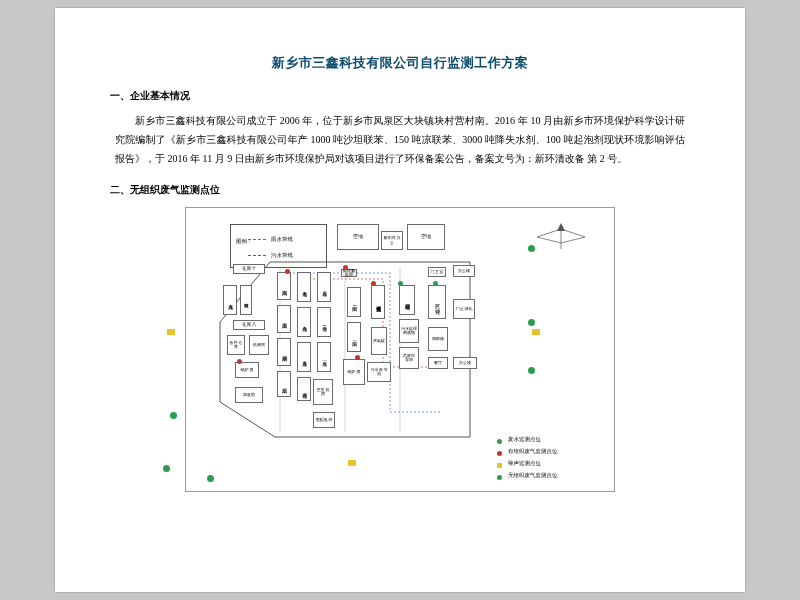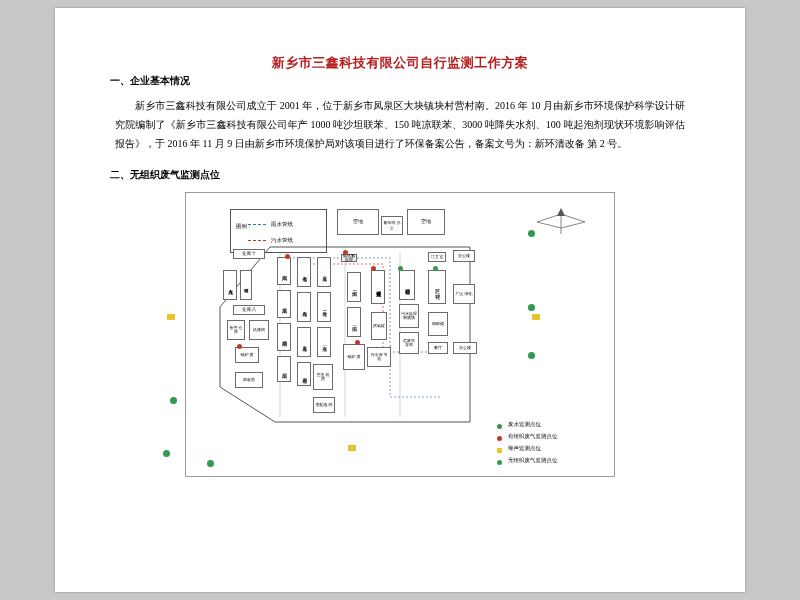--- a/index.html
+++ b/index.html
@@ -15,26 +15,26 @@
     width:690px;height:584px;
     background:#ffffff;
     box-shadow:0 0 2px rgba(0,0,0,.35);
   }
   .doc-title{
     text-align:center;
     font-size:13px;
     font-weight:bold;
     margin-top:46px;
     letter-spacing:.5px;
-    color:#b91c1c;
+    color:#0c4a6e;
   }
   .section-heading{
     font-size:10px;
     font-weight:bold;
-    margin-top:2px;
+    margin-top:17px;
     margin-left:55px;
     color:#000;
   }
   .para{
     font-size:10px;
     line-height:19px;
     margin:8px 60px 0 60px;
     text-align:justify;
     text-indent:2em;
     color:#000;
@@ -108,21 +108,21 @@
 </style>
 </head>
 <body>
 
 <div class="page">
 
   <div class="doc-title">新乡市三鑫科技有限公司自行监测工作方案</div>
 
   <div class="section-heading">一、企业基本情况</div>
 
-  <div class="para">新乡市三鑫科技有限公司成立于 2001 年，位于新乡市凤泉区大块镇块村营村南。2016 年 10 月由新乡市环境保护科学设计研究院编制了《新乡市三鑫科技有限公司年产 1000 吨沙坦联苯、150 吨凉联苯、3000 吨降失水剂、100 吨起泡剂现状环境影响评估报告》，于 2016 年 11 月 9 日由新乡市环境保护局对该项目进行了环保备案公告，备案文号为：新环清改备 第 2 号。</div>
+  <div class="para">新乡市三鑫科技有限公司成立于 2006 年，位于新乡市凤泉区大块镇块村营村南。2016 年 10 月由新乡市环境保护科学设计研究院编制了《新乡市三鑫科技有限公司年产 1000 吨沙坦联苯、150 吨凉联苯、3000 吨降失水剂、100 吨起泡剂现状环境影响评估报告》，于 2016 年 11 月 9 日由新乡市环境保护局对该项目进行了环保备案公告，备案文号为：新环清改备 第 2 号。</div>
 
   <div class="section-heading-2">二、无组织废气监测点位</div>
 
   <div class="diagram dg">
     <div class="dg-frame"></div>
 
     <svg width="430" height="285">
       <polygon points="35,115 85,55 285,55 285,230 90,230 35,195" fill="none" stroke="#555" stroke-width="1"></polygon>
 
       <line x1="95" y1="60" x2="95" y2="225" stroke="#bbb" stroke-width="0.6"></line>

